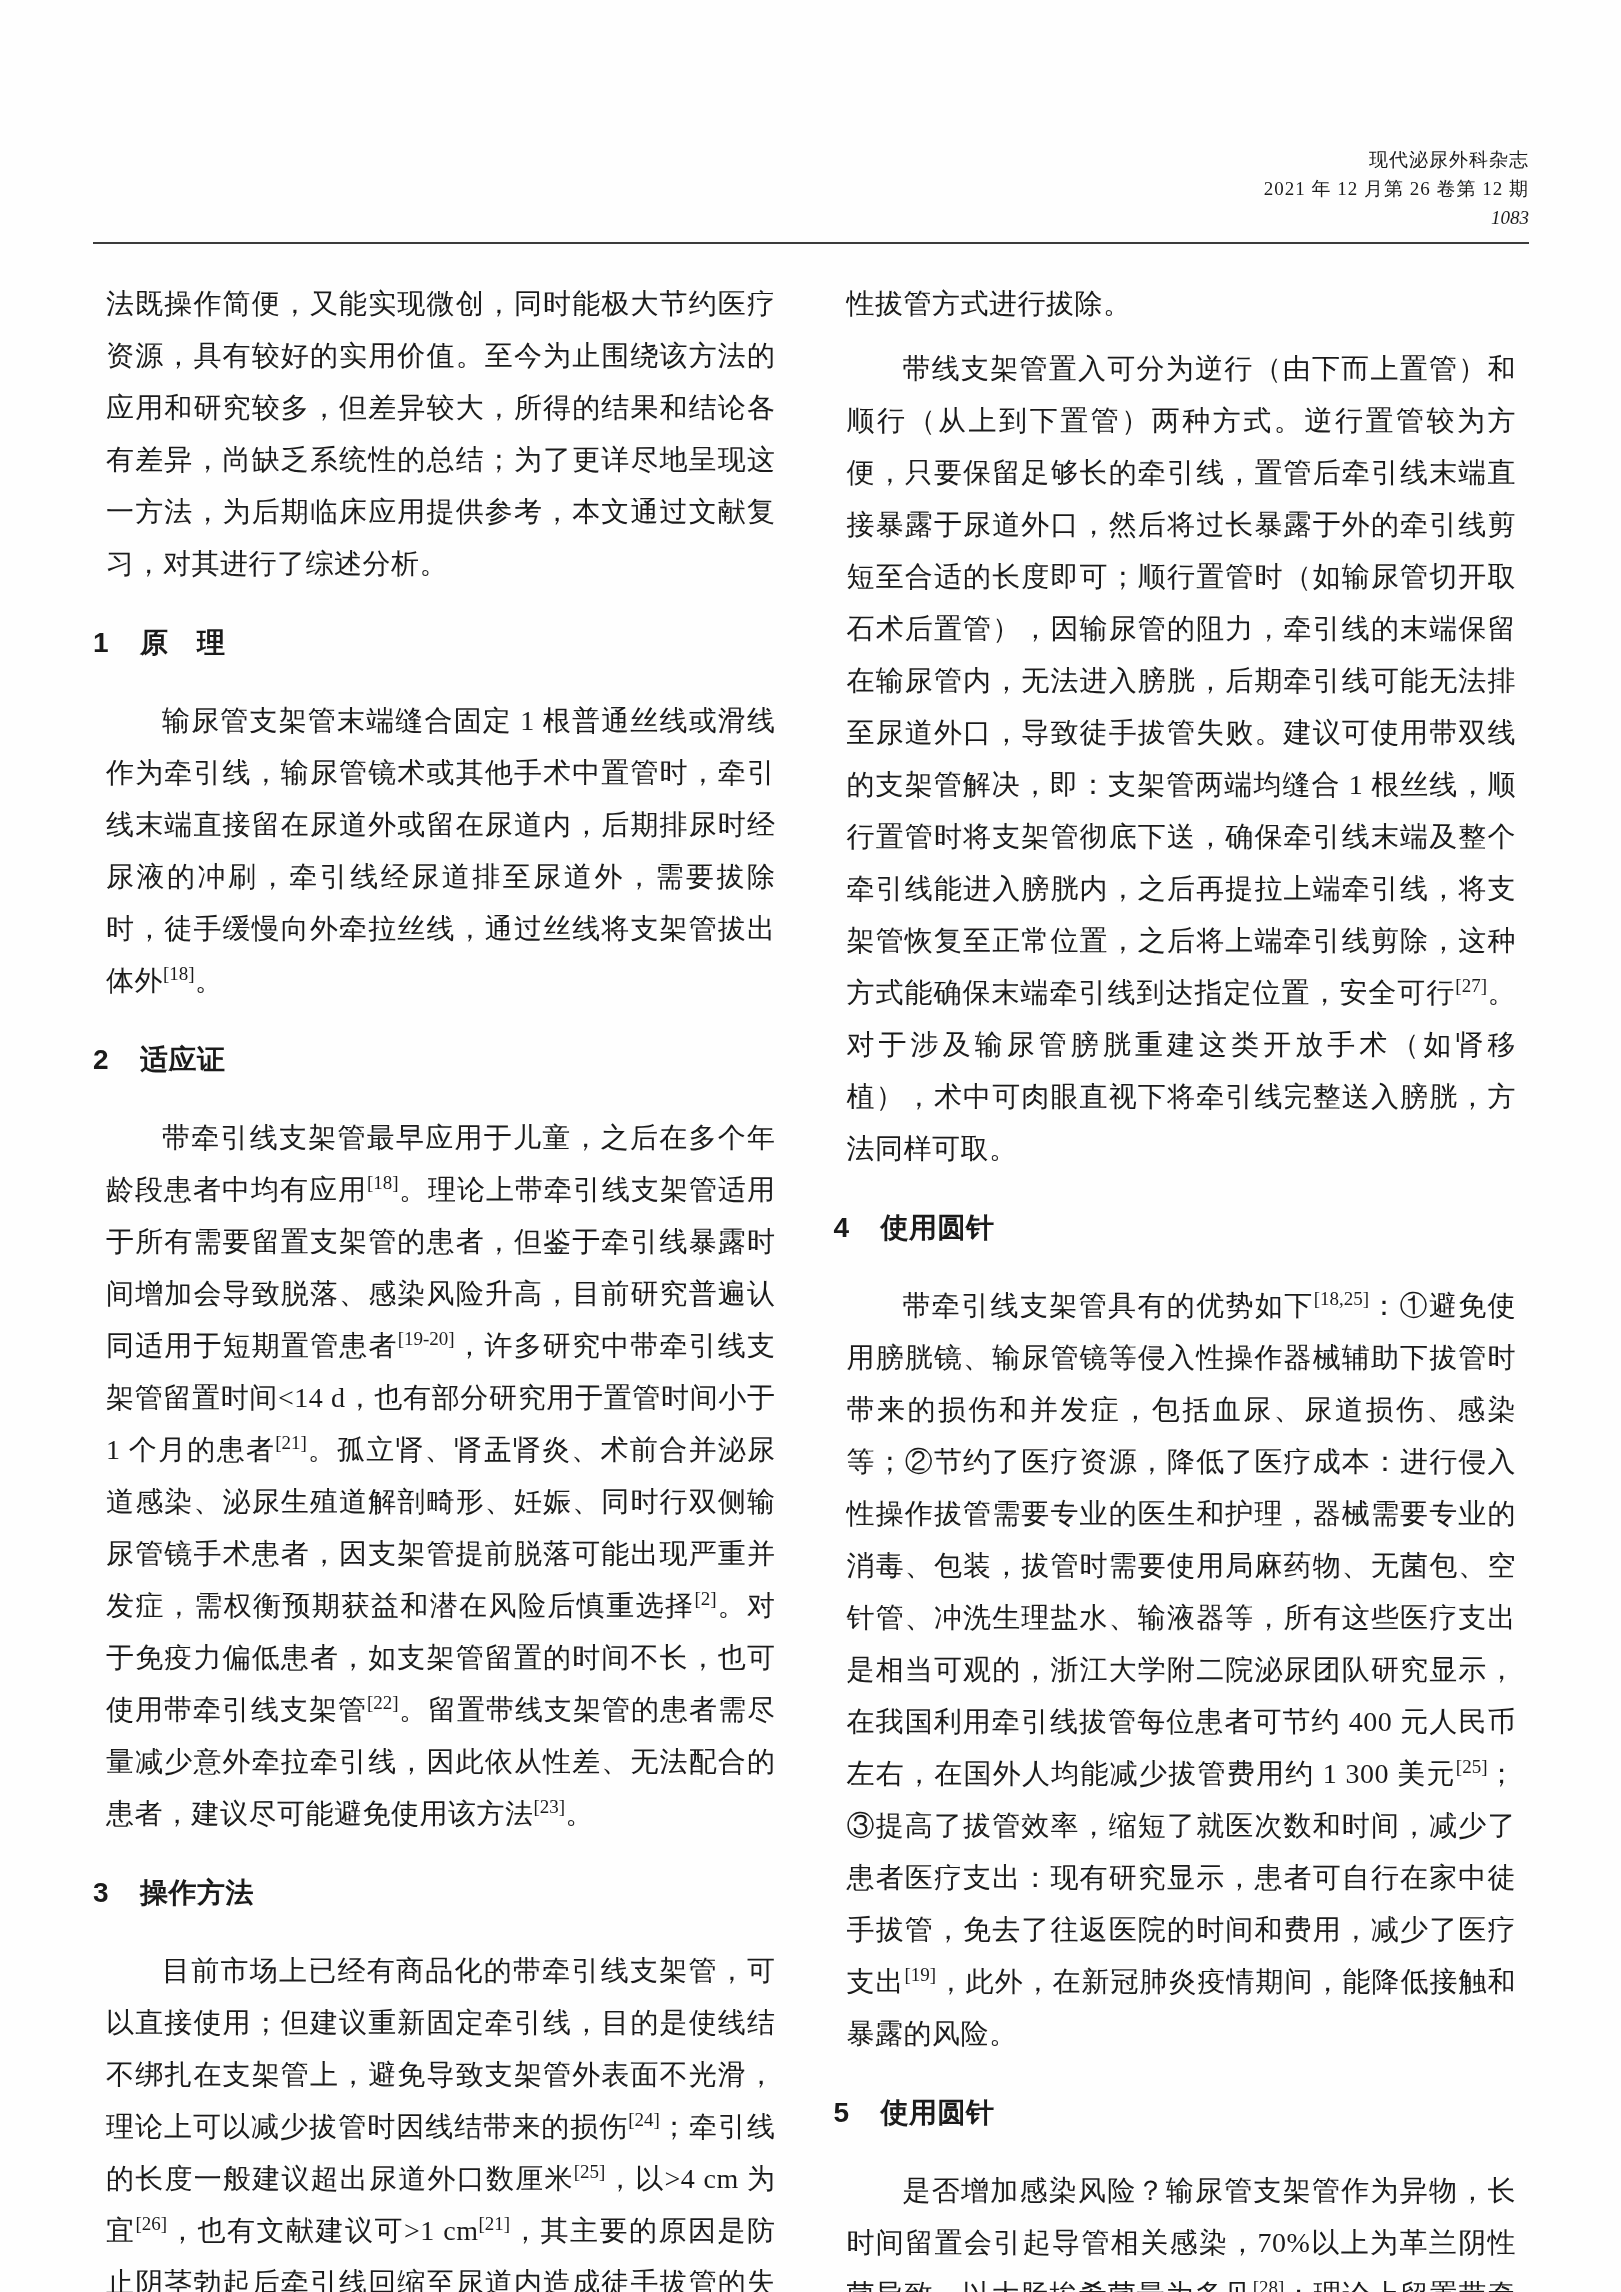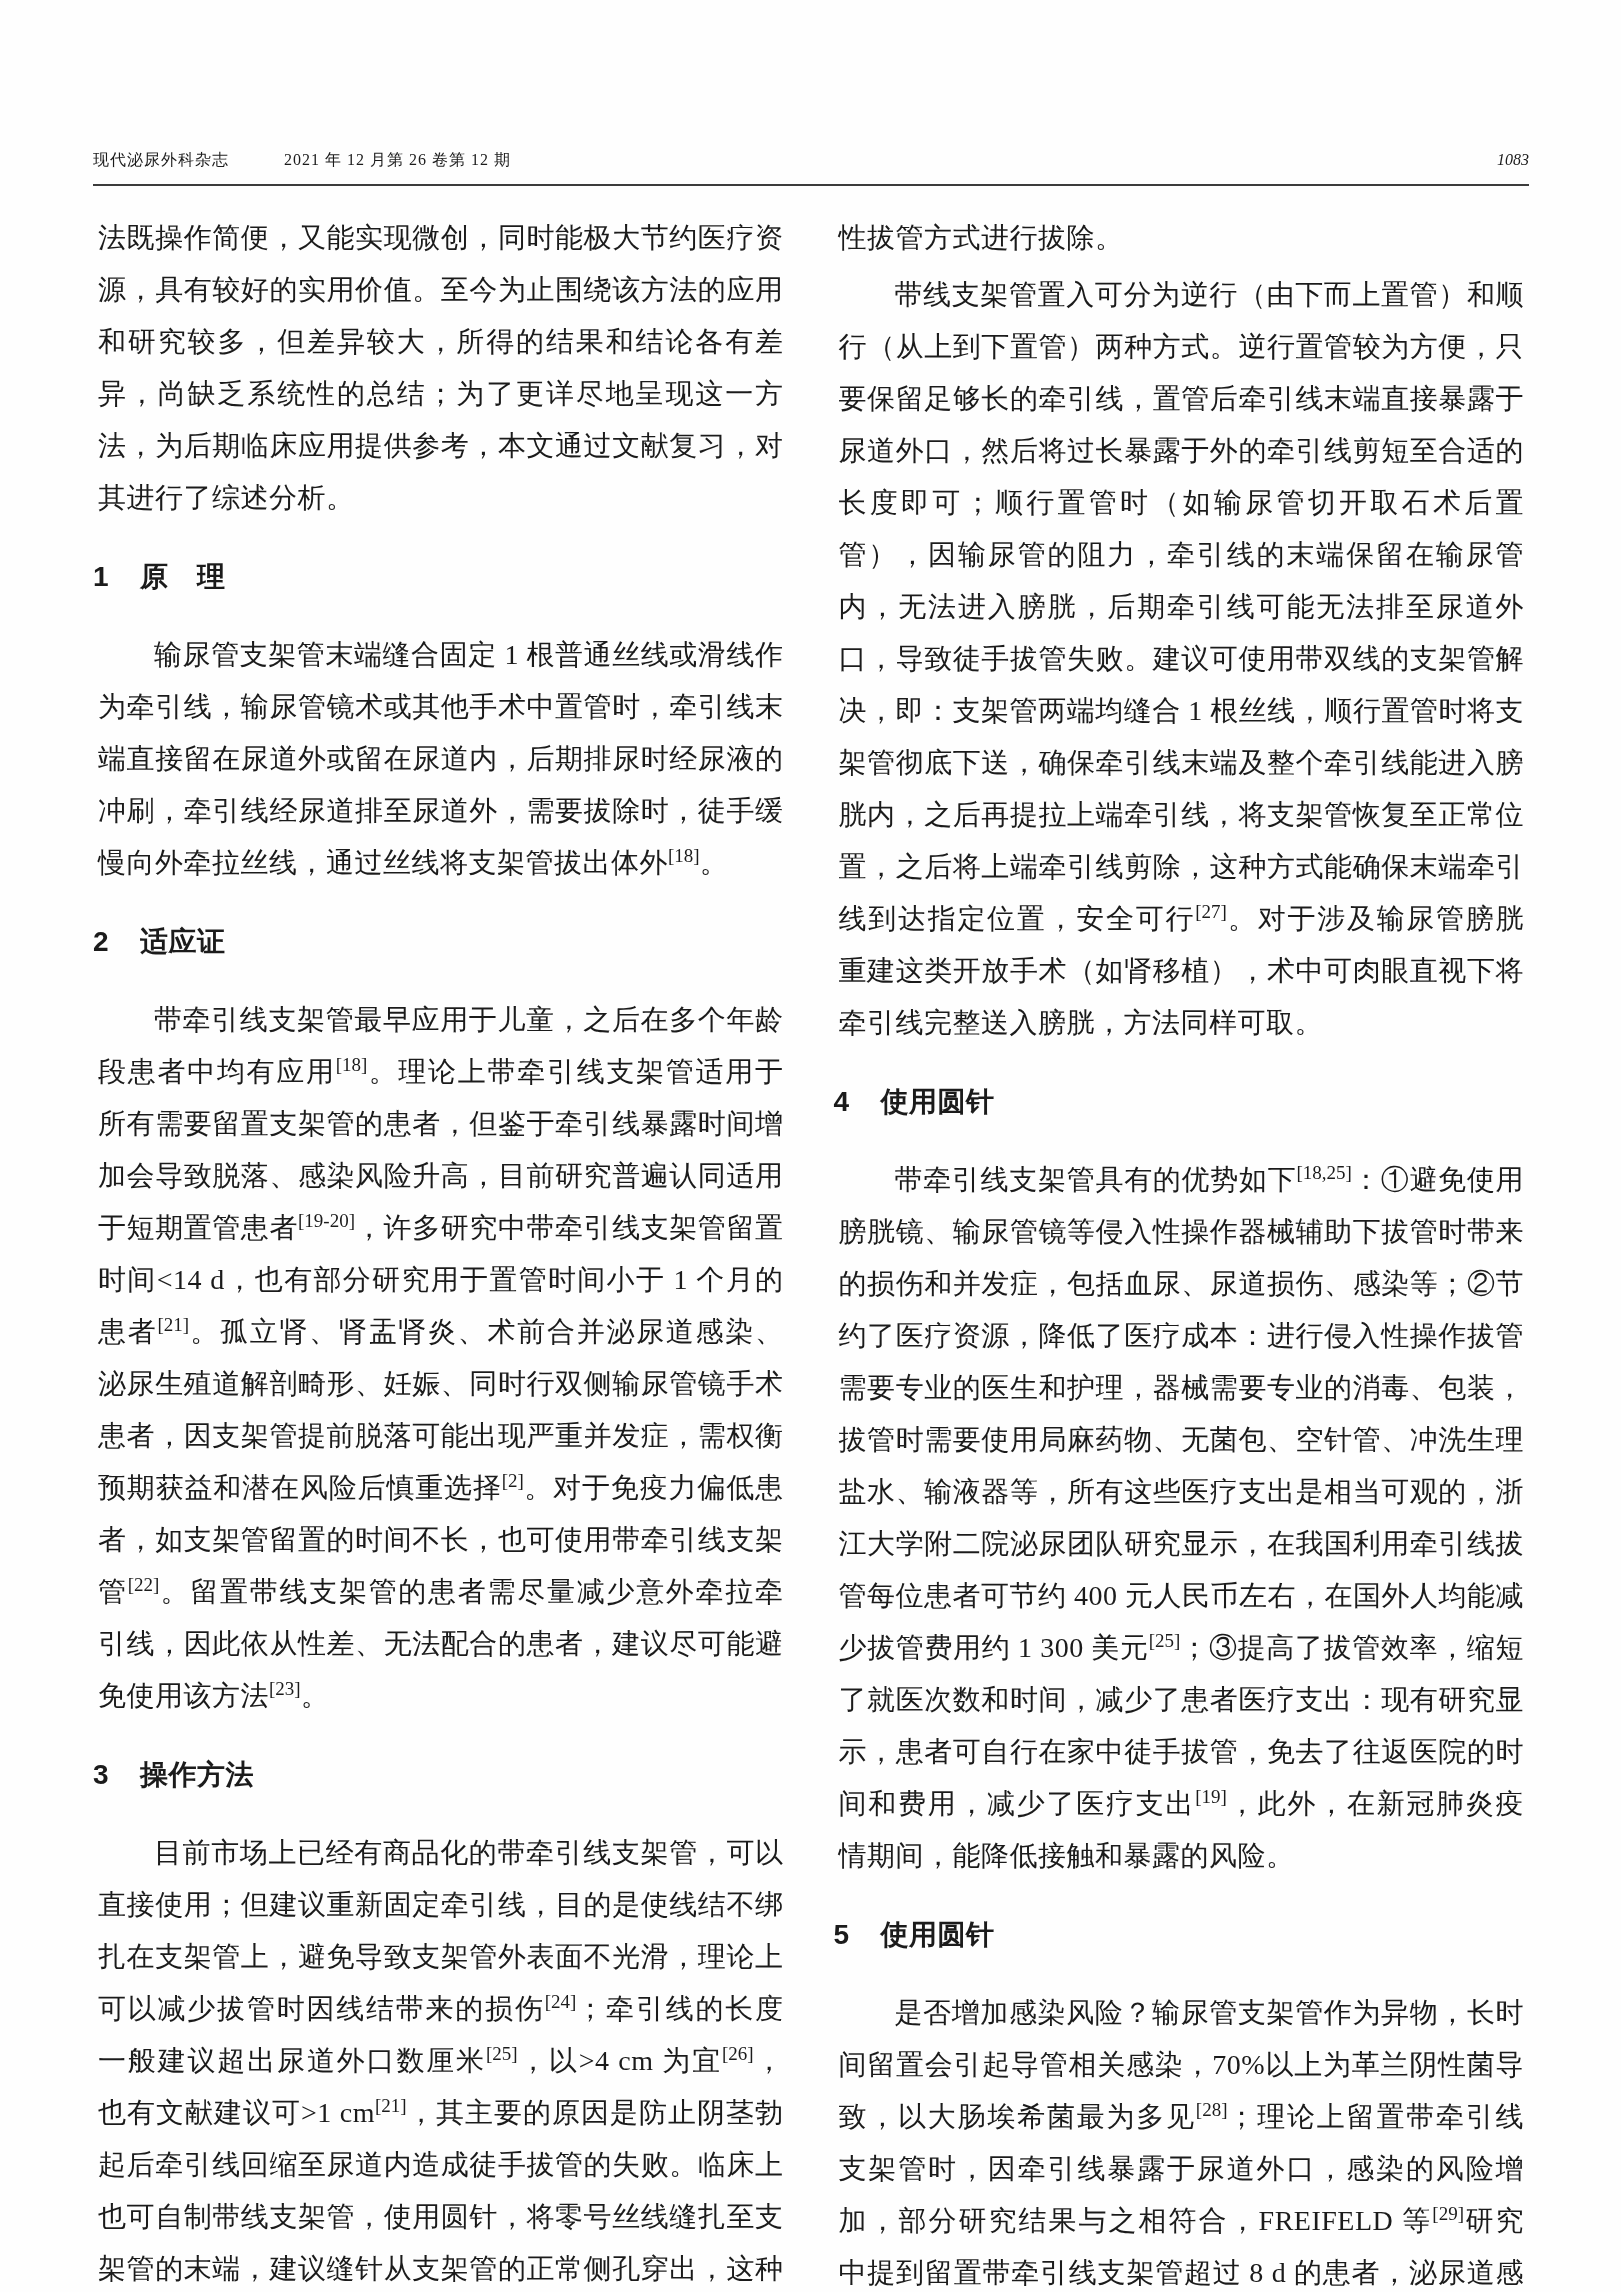--- a/index.html
+++ b/index.html
@@ -14,43 +14,44 @@
     box-sizing: border-box;
     background: #fefefe;
     padding: 145px 92px 0 93px;
     overflow: hidden;
     font-family: "Liberation Serif", "DejaVu Serif", serif;
     color: #1b1b1b;
   }
   .page-header {
     display: flex;
     align-items: flex-end;
-    font-size: 16px;
+    font-size: 19px;
     line-height: 29px;
     letter-spacing: 1px;
+    flex-direction: column;
   }
   .journal-name { white-space: nowrap; }
   .issue-info { margin-left: 55px; white-space: nowrap; }
   .page-number { margin-left: auto; letter-spacing: 0; font-style: italic; }
   .header-rule {
     margin-top: 9.8px;
     border-bottom: 2px solid #3c3c3c;
     height: 0;
   }
   .columns {
     display: flex;
     gap: 45px;
     margin-top: 21.6px;
   }
   .column {
     flex: 1 1 0;
     min-width: 0;
   }
   .body-p {
-    margin: 5px;
+    margin: 13px;
     font-size: 28px;
     line-height: 52px;
     text-align: justify;
     text-justify: inter-ideograph;
     letter-spacing: 0.5px;
   }
   .body-p.indent { text-indent: 2em; }
   .sec-heading {
     display: flex;
     align-items: baseline;

